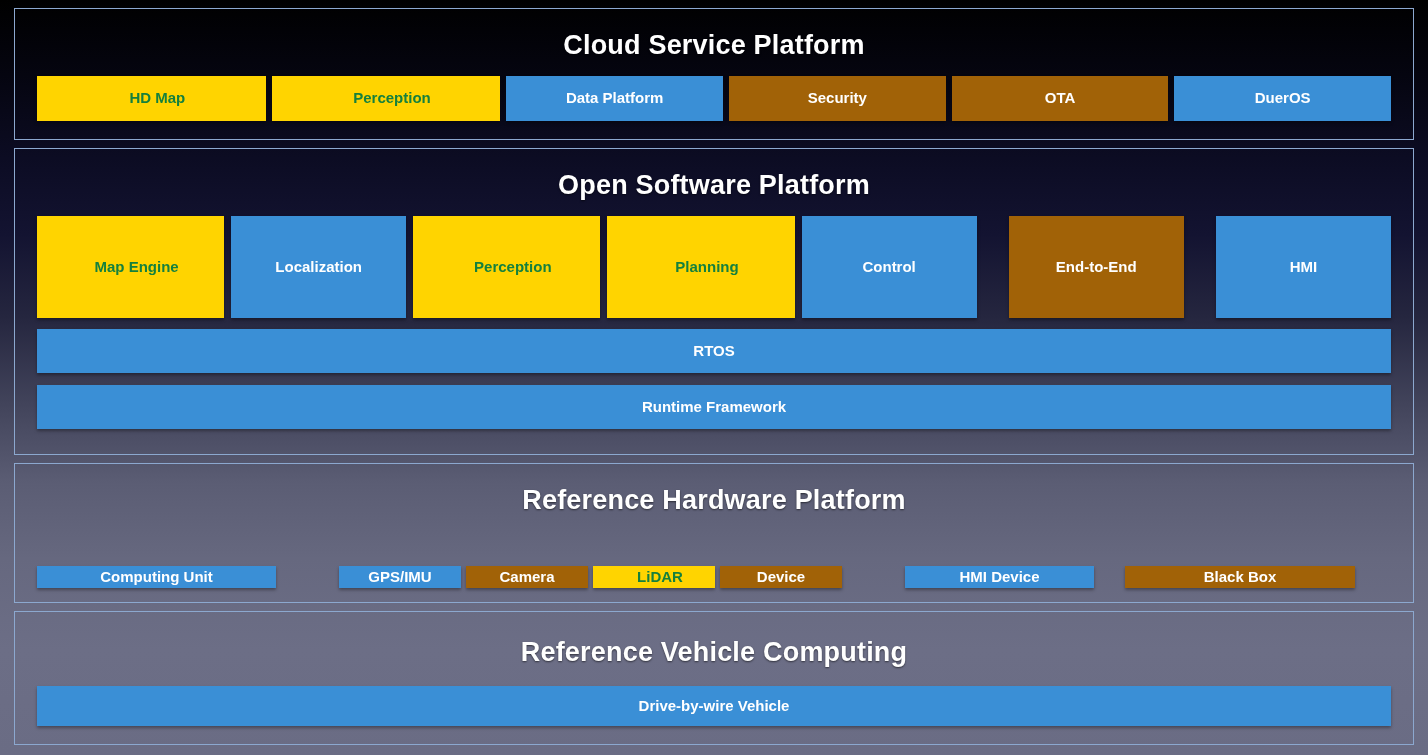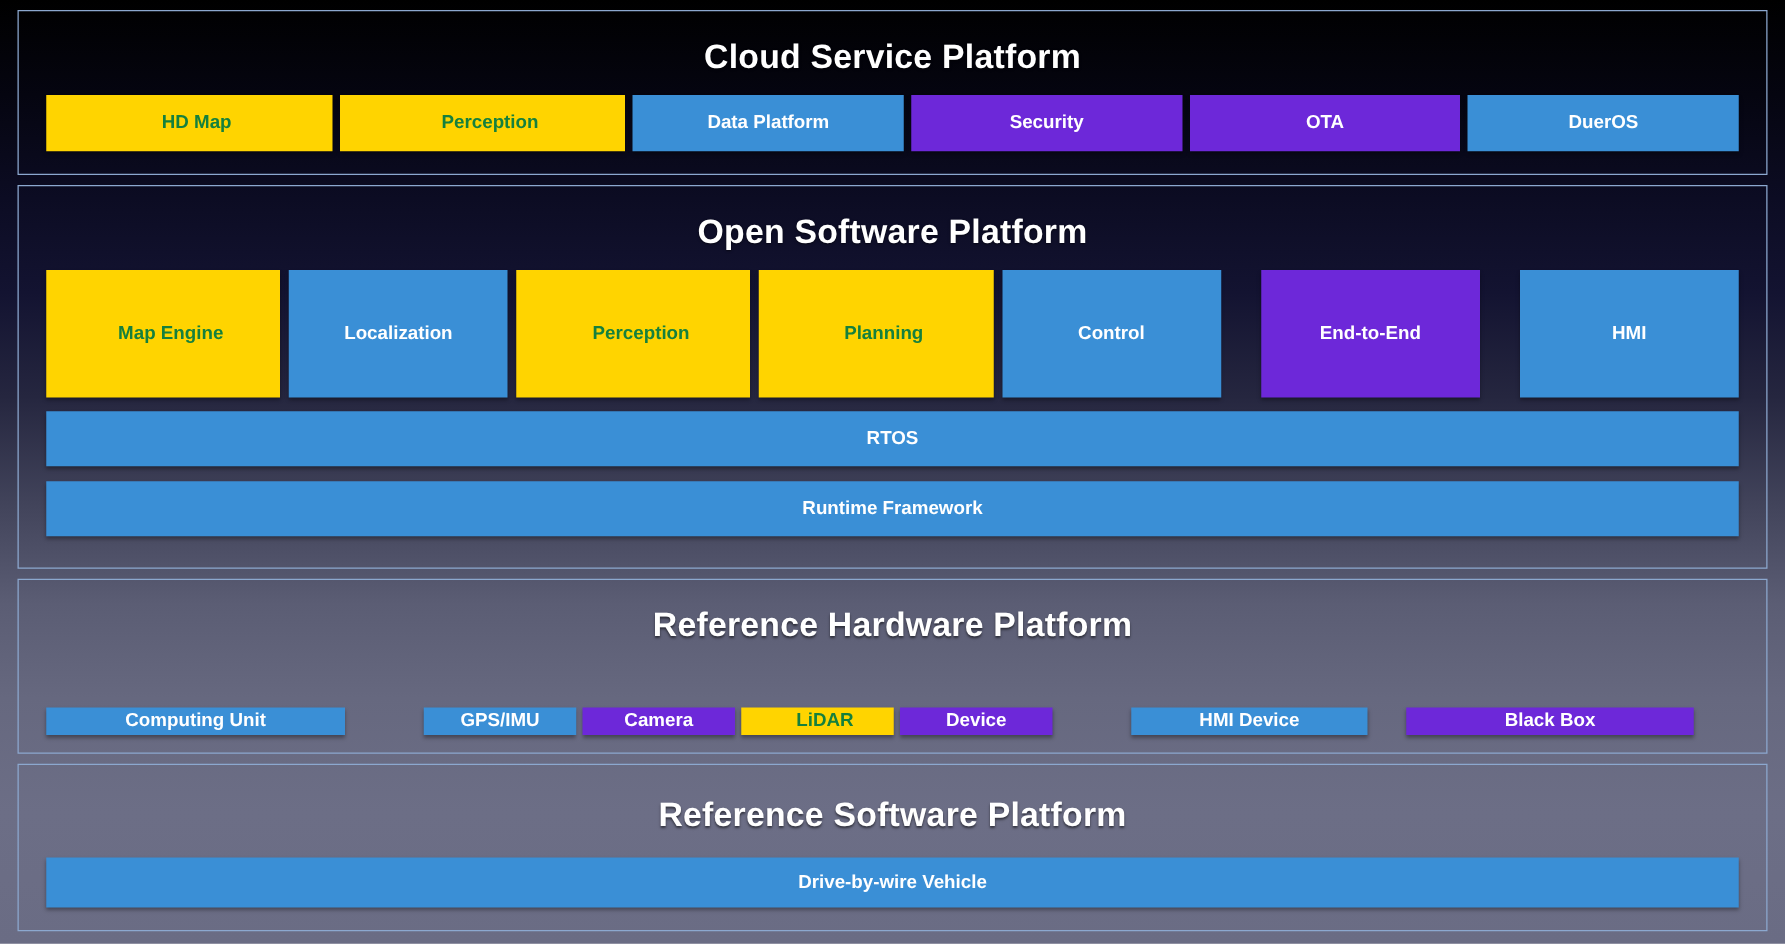--- a/index.html
+++ b/index.html
@@ -68,21 +68,21 @@
     text-align: center;
     font-weight: bold;
     font-size: 15px;
     line-height: 1.2;
     box-shadow: 0 2px 3px rgba(0,0,0,0.35);
     padding: 2px 4px;
   }
 
   .box.yellow { background: #ffd400; color: #15803d; padding-left: 16px; }
   .box.blue   { background: #3a8fd6; color: #ffffff; }
-  .box.red    { background: #6d28d9; color: #ffffff; }
+  .box.red    { background: #a16207; color: #ffffff; }
 
   
   #panel-cloud { height: 137px; }
   #panel-cloud .row { gap: 6px; height: 45px; }
   #panel-cloud .box { flex: 1 1 0; }
 
   
   #panel-software { height: 321px; }
   #panel-software .row-modules { gap: 7px; height: 102px; margin-bottom: 11px; }
   #panel-software .row-modules .box { flex: 1 1 0; }
@@ -193,19 +193,19 @@
       <div class="box blue hw-hmi">
         <span>HMI Device</span>
       </div>
       <div class="box red hw-blackbox">
         <span>Black Box</span>
       </div>
     </div>
   </section>
 
   <section class="panel" id="panel-vehicle">
-    <div class="panel-title">Reference Software Platform</div>
+    <div class="panel-title">Reference Vehicle Computing</div>
     <div class="box blue bar">
       <span>Drive-by-wire Vehicle</span>
     </div>
   </section>
 
 </div>
 
 </body></html>

